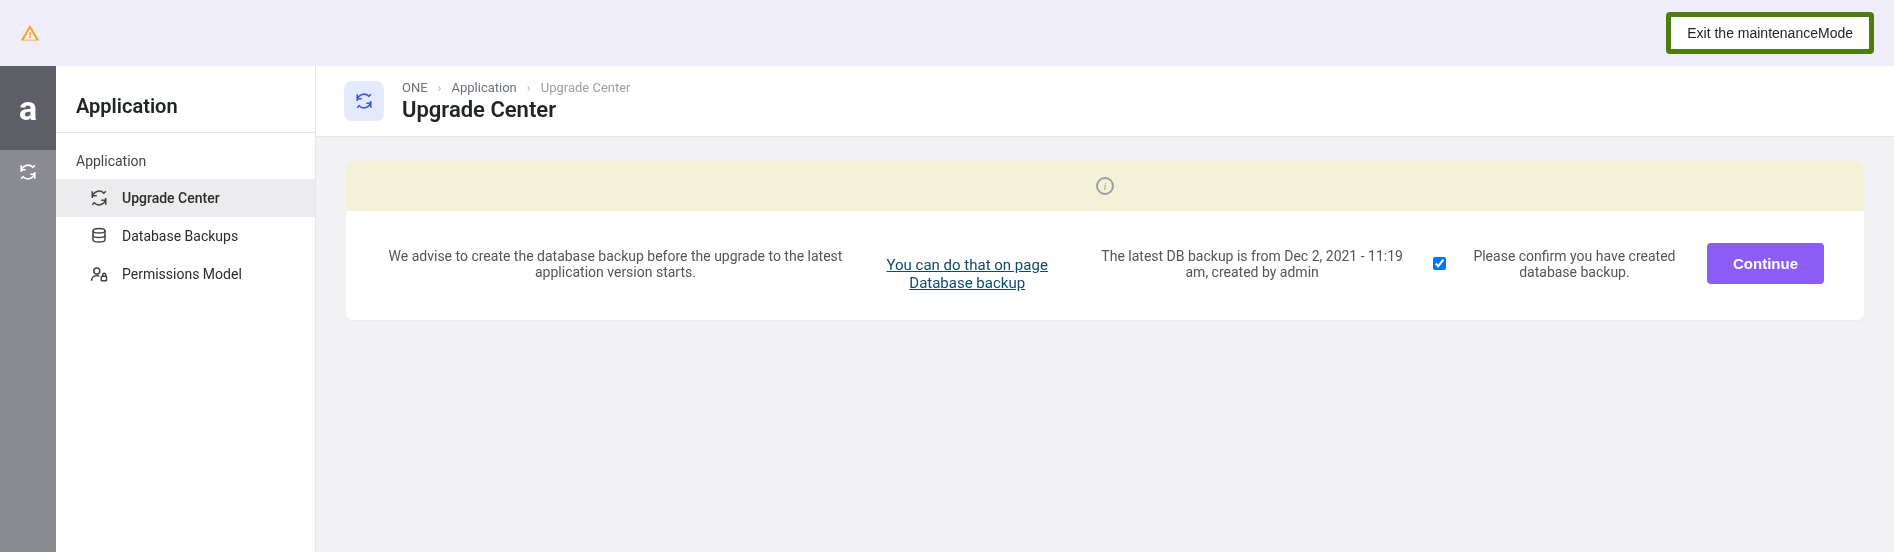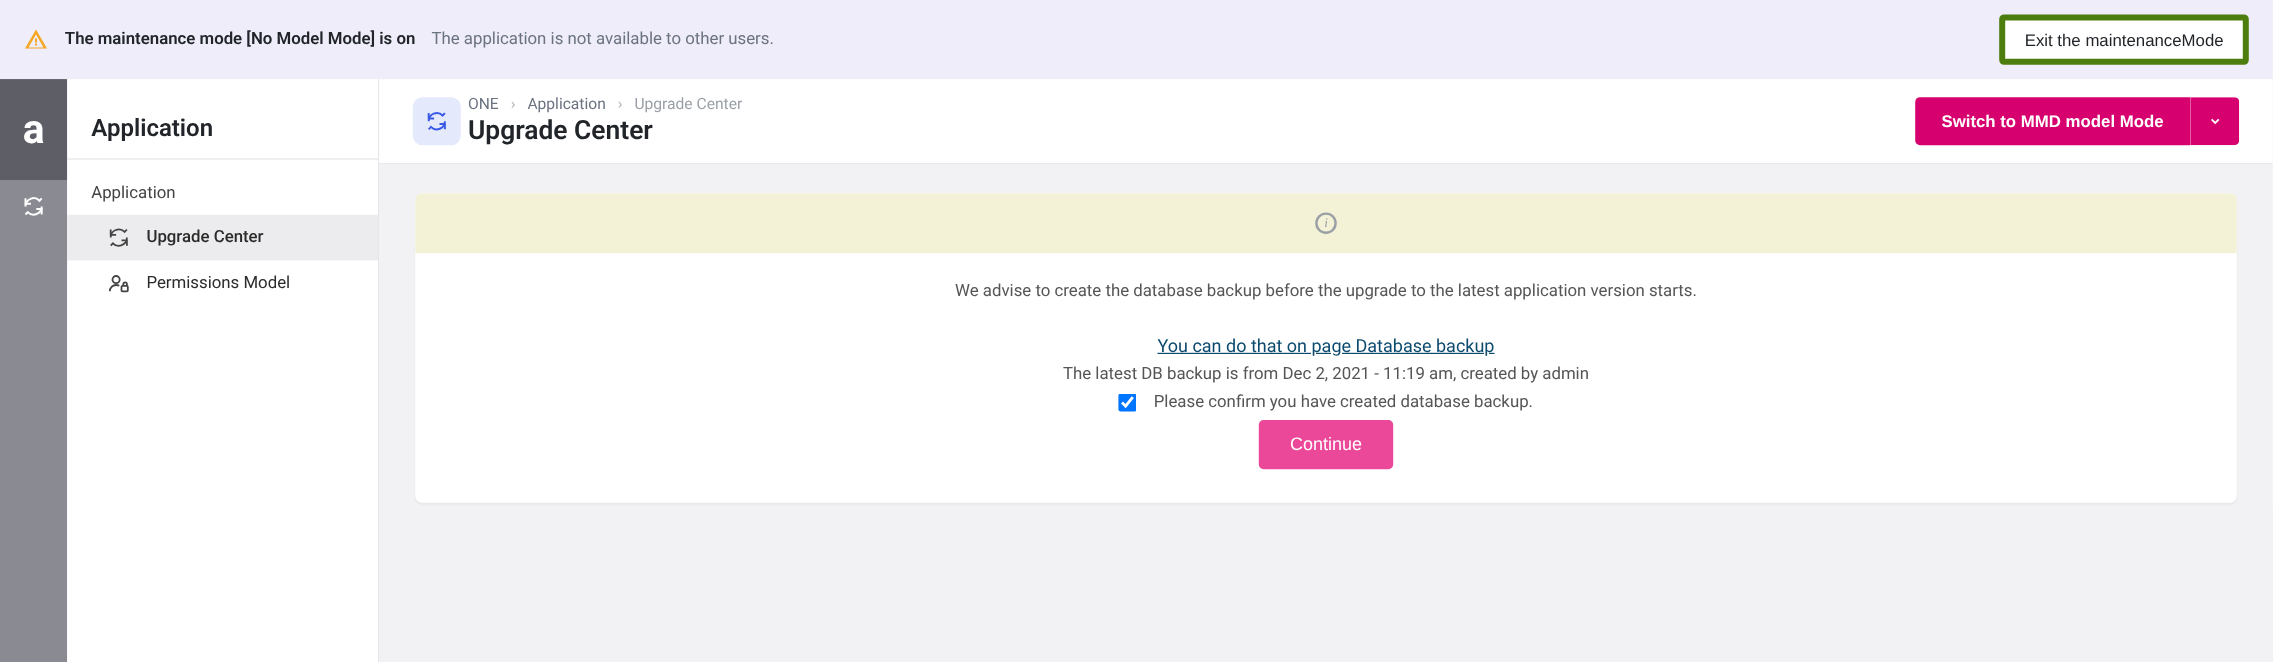--- a/index.html
+++ b/index.html
@@ -28,58 +28,54 @@
   .sidebar { width: 260px; background: #fff; border-right: 1px solid #e5e5ea; display: flex; flex-direction: column; }
   .sidebar .side-title { font-size: 20px; font-weight: 600; padding: 28px 20px 14px 20px; }
   .sidebar .group-label { font-size: 14px; color: #444; padding: 20px 20px 10px 20px; font-weight: 400; border-top: 1px solid #e5e5ea;}
   .sidebar .nav { display: flex; flex-direction: column; }
   .sidebar .nav-item { display: flex; align-items: center; gap: 14px; padding: 10px 22px 10px 34px; cursor: pointer; color: #2b2b2b; }
   .sidebar .nav-item.active { background: #ececee; font-weight: 500; }
   .sidebar .nav-item .ico { width: 18px; height: 18px; color: #444; flex-shrink: 0; }
 
   
   .content { flex: 1; background: #f2f2f5; display: flex; flex-direction: column; }
-  .topbar { background: #fff; display: flex; align-items: center; padding: 14px 28px; gap: 6px; border-bottom: 1px solid #e5e5ea;}
+  .topbar { background: #fff; display: flex; align-items: center; padding: 14px 28px; gap: 18px; border-bottom: 1px solid #e5e5ea;}
   .topbar .refresh-box { width: 40px; height: 40px; border-radius: 8px; background: #e4e9fb; display: flex; align-items: center; justify-content: center; color: #3b5be6; }
   .topbar .crumbs { display: flex; flex-direction: column; gap: 2px; }
   .breadcrumb { display: flex; gap: 10px; align-items: center; color: #6b7280; font-size: 13px; }
   .breadcrumb .sep { color: #b0b0b8; }
   .breadcrumb .bc { cursor: pointer; }
   .breadcrumb .bc.current { color: #9aa0a6; }
   .page-title { font-size: 22px; font-weight: 600; color: #212529; }
   .topbar .spacer { flex: 1; }
   .mode-btn-group { display: flex; }
   .mode-btn { background: #d6006e; color: #fff; border: none; padding: 12px 22px; font-size: 14px; font-weight: 600; border-radius: 4px 0 0 4px; cursor: pointer; }
   .mode-caret { background: #d6006e; color: #fff; border: none; border-left: 1px solid rgba(255,255,255,0.35); padding: 0 14px; border-radius: 0 4px 4px 0; display: flex; align-items: center; cursor: pointer; }
 
   
   .card-wrap { padding: 24px 30px; }
   .card { background: #fff; border-radius: 6px; box-shadow: 0 1px 2px rgba(0,0,0,0.04); overflow: hidden; }
   .card-head { background: #f3f1d6; padding: 16px 24px; display: flex; align-items: center; justify-content: center; gap: 12px; }
   .card-head .title { font-size: 22px; font-weight: 500; color: #212529; }
   .card-head .info-ico { width: 18px; height: 18px; border: 2px solid #9aa0a6; border-radius: 50%; display: inline-flex; align-items: center; justify-content: center; color: #9aa0a6; font-size: 11px; font-family: Georgia, serif; font-style: italic; cursor: pointer; }
-  .card-body { padding: 24px 40px 28px 40px; display: flex; flex-direction: column; align-items: center; gap: 7px; text-align: center; color:#555; }
+  .card-body { padding: 24px 40px 28px 40px; display: flex; flex-direction: row; align-items: center; gap: 18px; text-align: center; color:#555; }
   .card-body .advise { color: #555; }
   .card-body .link { color: #0c4a6e; text-decoration: underline; cursor: pointer; font-size:15px;margin-top:21px; }
   .card-body .latest { color: #555; }
   .card-body .confirm-row { display: flex; align-items: center; gap: 14px; color: #555; }
   .card-body .confirm-row input { width: 15px; height: 15px; }
-  .continue-btn { background: #ec4899; color: #fff; border: none; padding: 12px 26px; font-size: 15px; font-weight: 400; border-radius: 4px; cursor: pointer; }
+  .continue-btn { background: #8b5cf6; color: #fff; border: none; padding: 12px 26px; font-size: 15px; font-weight: 700; border-radius: 4px; cursor: pointer; }
 </style>
 </head>
 <body>
 
 <div class="banner">
   <svg class="warn" viewBox="0 0 24 24" fill="currentColor">
       <path d="M12 2 1 21h22L12 2zm0 5 7.5 13h-15L12 7zm-1 4v4h2v-4h-2zm0 5v2h2v-2h-2z"></path>
     </svg>
-  <div class="msg">
-    <span class="bold">The maintenance mode [No Model Mode] is on</span>
-    <span class="light">The application is not available to other users.</span>
-  </div>
   <div class="spacer"></div>
   <button class="exit-btn">Exit the maintenanceMode</button>
 </div>
 
 <div class="app">
 
   <div class="rail">
     <div class="logo-cell">
       <span class="logo">a</span>
     </div>
@@ -94,20 +90,28 @@
   <div class="sidebar">
     <div class="side-title">Application</div>
     <div class="group-label">Application</div>
     <div class="nav">
       <div class="nav-item active">
         <svg class="ico" viewBox="0 0 24 24" fill="none" stroke="currentColor" stroke-width="2">
             <path d="M21 12a9 9 0 0 1-15.5 6.3L3 21M3 12a9 9 0 0 1 15.5-6.3L21 3"></path>
             <path d="M3 3v6h6M21 21v-6h-6"></path>
           </svg>
         <span>Upgrade Center</span>
+      </div>
+      <div class="nav-item">
+        <svg class="ico" viewBox="0 0 24 24" fill="none" stroke="currentColor" stroke-width="2">
+            <ellipse cx="12" cy="5" rx="8" ry="3"></ellipse>
+            <path d="M4 5v6c0 1.7 3.6 3 8 3s8-1.3 8-3V5"></path>
+            <path d="M4 11v6c0 1.7 3.6 3 8 3s8-1.3 8-3v-6"></path>
+          </svg>
+        <span>Database Backups</span>
       </div>
       <div class="nav-item">
         <svg class="ico" viewBox="0 0 24 24" fill="none" stroke="currentColor" stroke-width="2">
             <circle cx="9" cy="8" r="4"></circle>
             <path d="M2 21c0-4 3-7 7-7 1.3 0 2.5.3 3.5.9"></path>
             <rect x="15" y="15" width="7" height="6" rx="1"></rect>
             <path d="M17 15v-2a2 2 0 0 1 4 0v2"></path>
           </svg>
         <span>Permissions Model</span>
       </div>
@@ -126,28 +130,20 @@
         <div class="breadcrumb">
           <span class="bc">ONE</span>
           <span class="sep">›</span>
           <span class="bc">Application</span>
           <span class="sep">›</span>
           <span class="bc current">Upgrade Center</span>
         </div>
         <div class="page-title">Upgrade Center</div>
       </div>
       <div class="spacer"></div>
-      <div class="mode-btn-group">
-        <button class="mode-btn">Switch to MMD model Mode</button>
-        <button class="mode-caret">
-          <svg width="12" height="12" viewBox="0 0 24 24" fill="none" stroke="currentColor" stroke-width="3">
-              <path d="M6 9l6 6 6-6"></path>
-            </svg>
-        </button>
-      </div>
     </div>
 
     <div class="card-wrap">
       <div class="card">
         <div class="card-head">
           <span class="info-ico">i</span>
         </div>
         <div class="card-body">
           <div class="advise">We advise to create the database backup before the upgrade to the latest application version starts.</div>
           <a class="link">You can do that on page Database backup</a>

